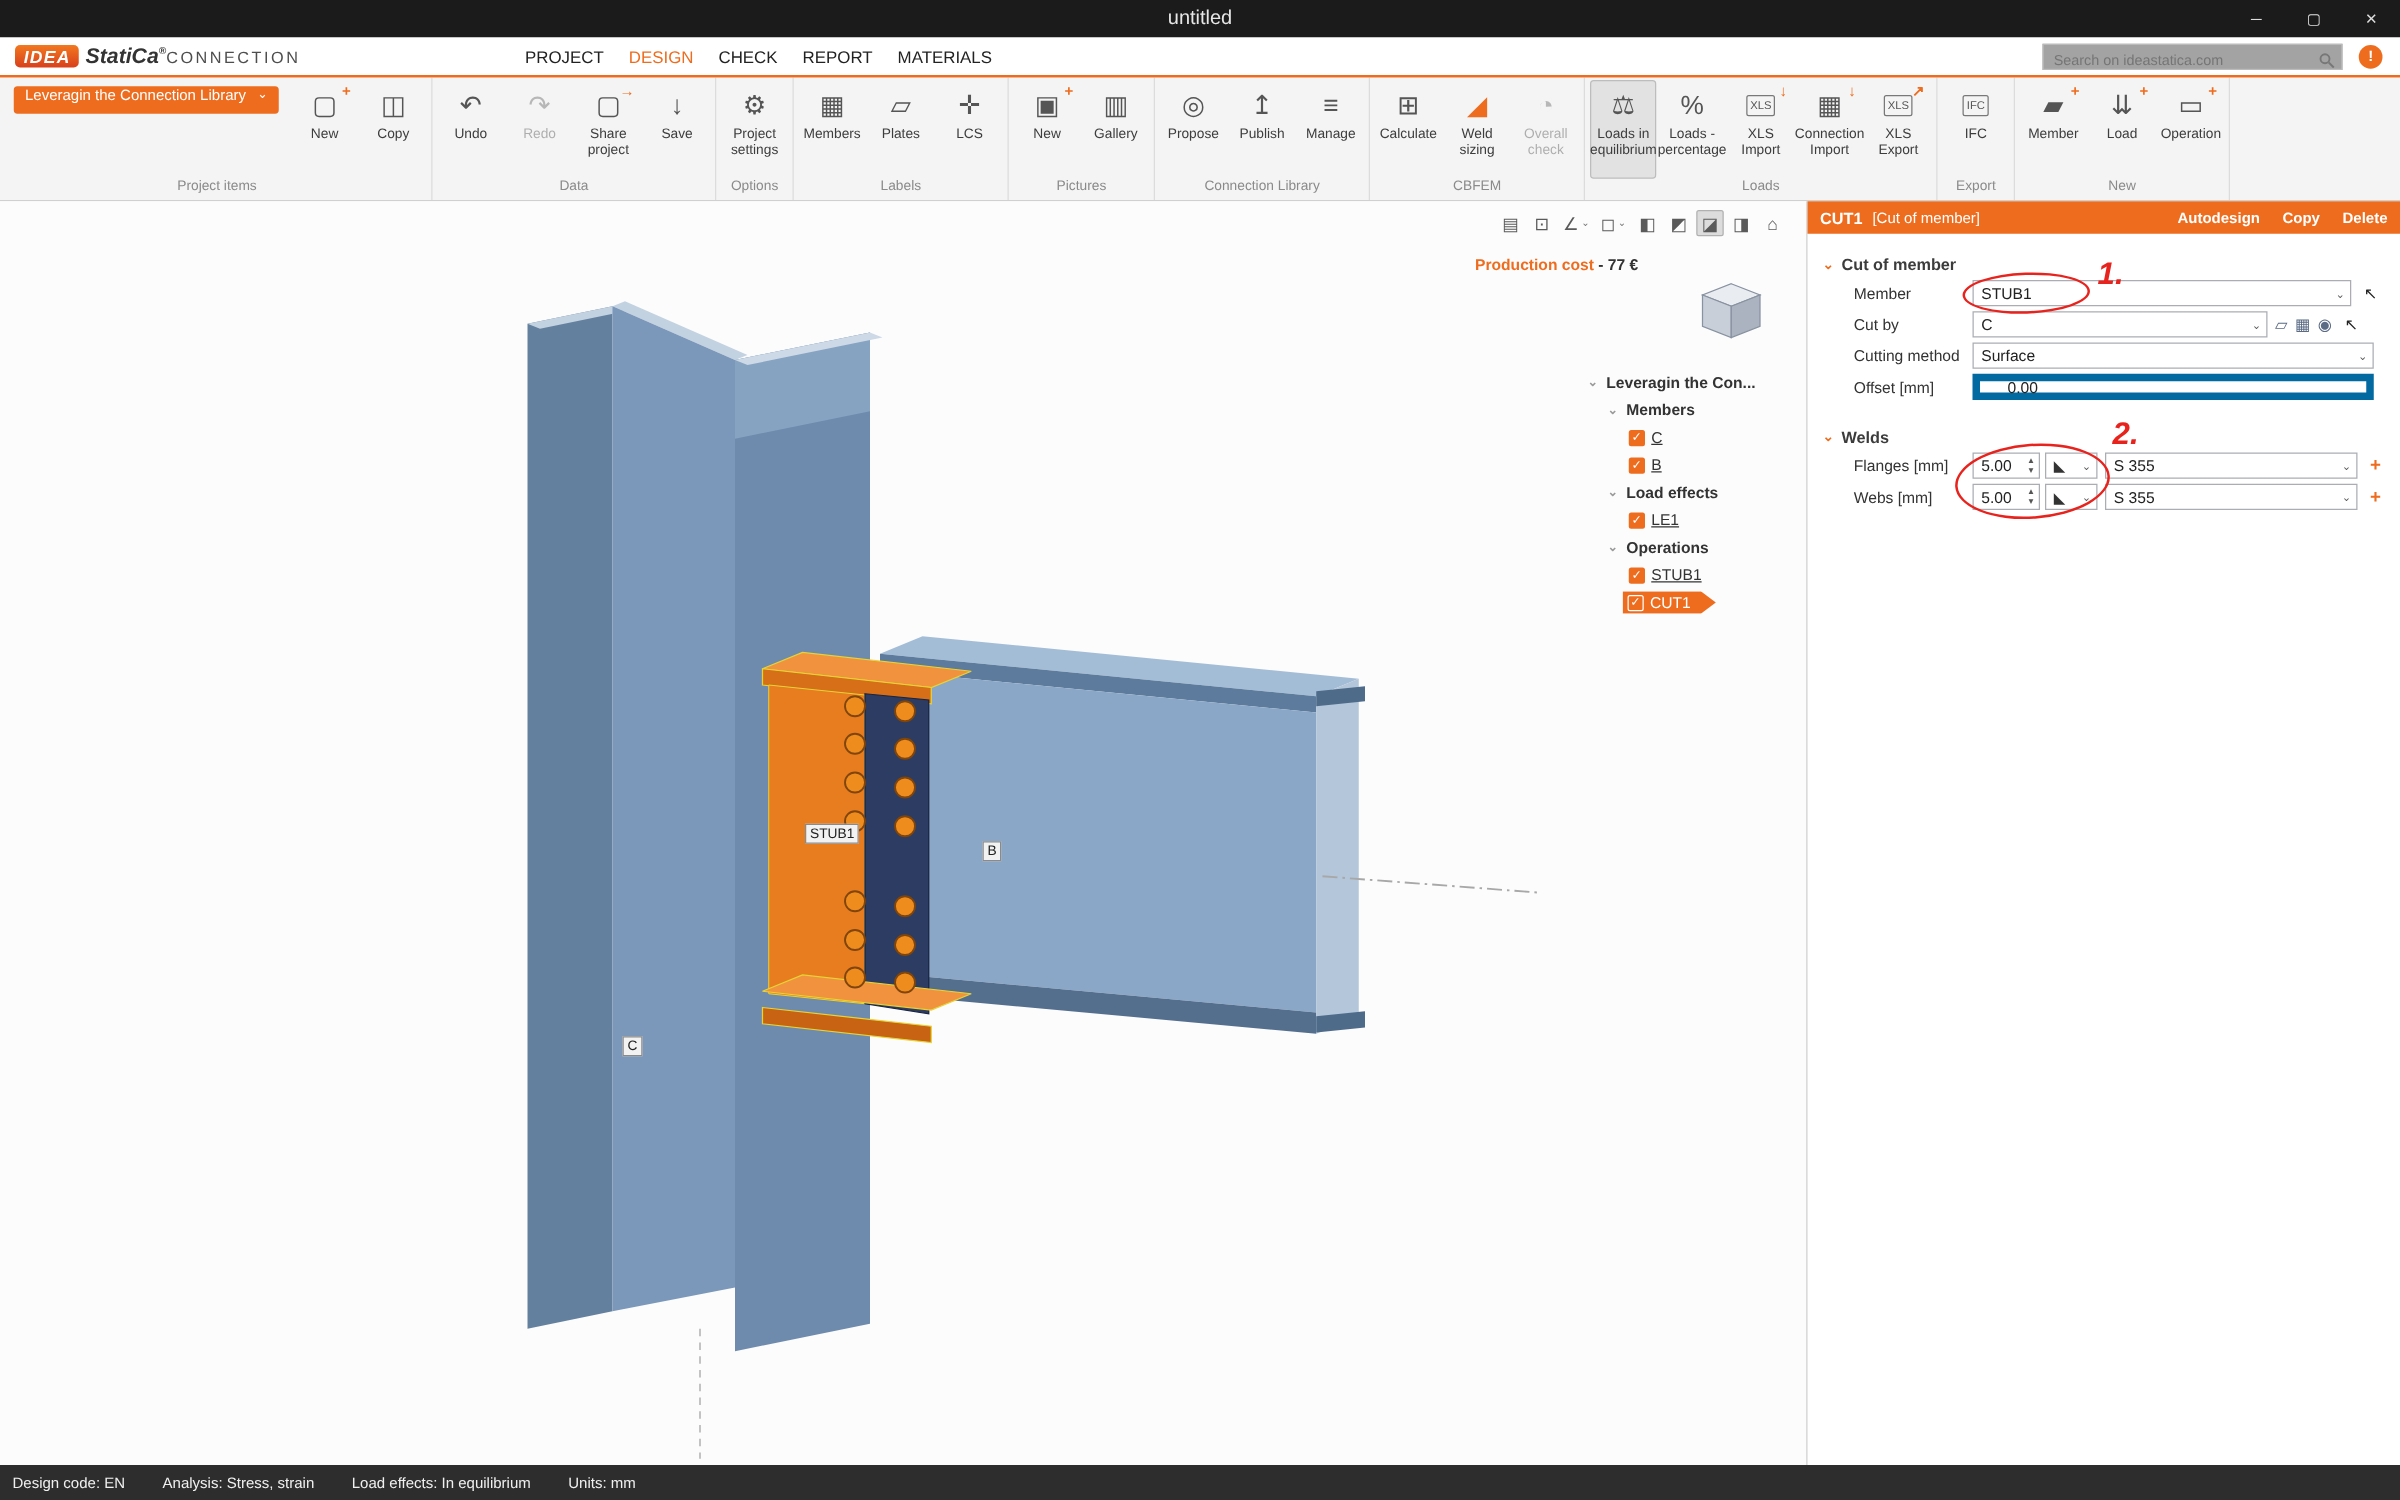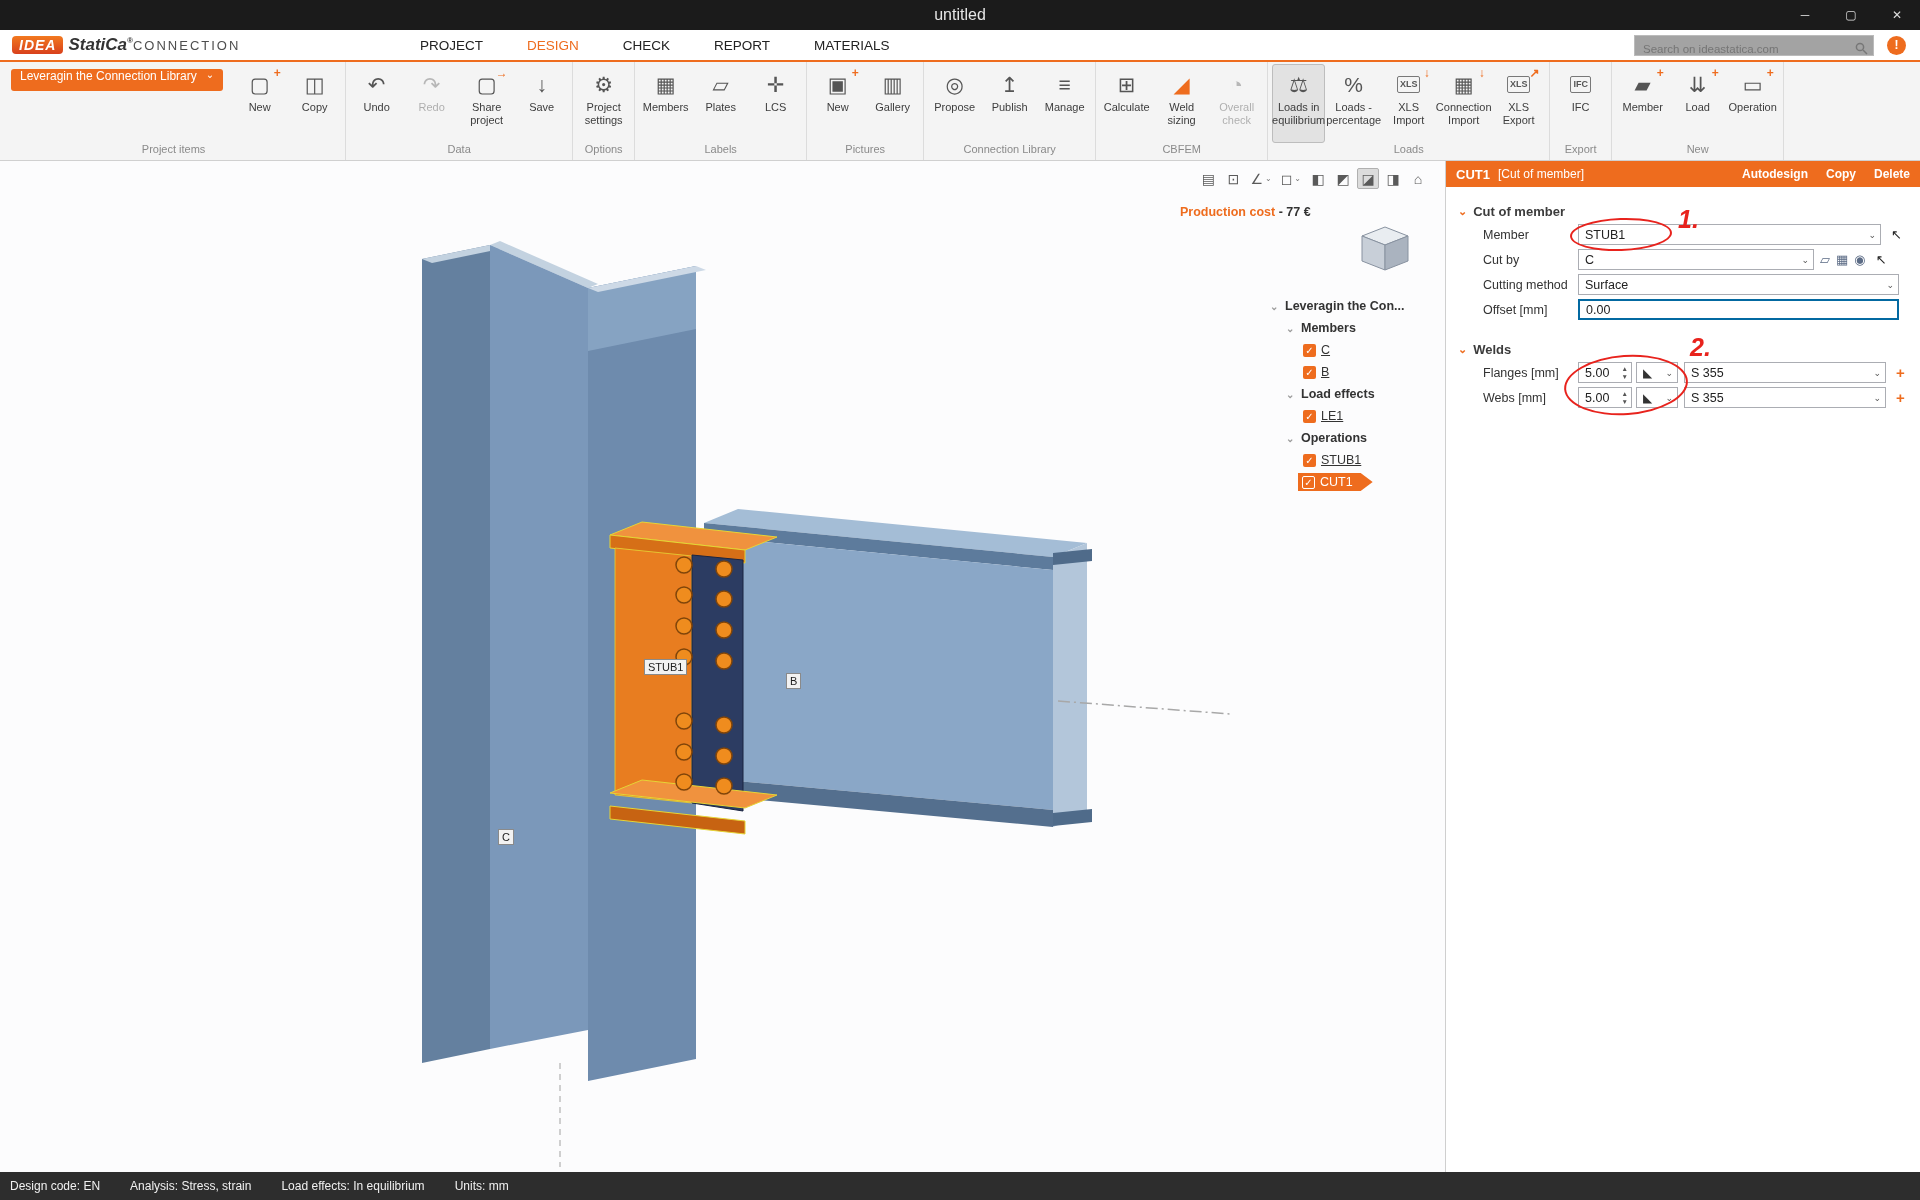--- a/index.html
+++ b/index.html
@@ -9,37 +9,37 @@
   .win-title{position:absolute;left:0;right:0;text-align:center;font-size:16px;color:#e6e6e6}
   .win-controls{margin-left:auto;display:flex;z-index:2}
   .winbtn{width:46px;height:30px;display:flex;align-items:center;justify-content:center;font-size:12px;color:#ddd;cursor:default}
   
   .menubar{height:32px;background:#fff;border-bottom:2px solid #ee6c1e;display:flex;align-items:center;position:relative}
   .logo{margin-left:12px;display:flex;align-items:baseline;gap:5px}
   .logo-idea{background:linear-gradient(180deg,#f2791f,#d8401c);color:#fff;font-weight:bold;font-style:italic;font-size:14px;padding:1px 7px;border-radius:4px;letter-spacing:1px}
   .logo-statica{font-size:17px;font-weight:bold;font-style:italic;color:#333}
   .logo sup{font-size:8px;color:#333}
   .appname{font-size:13px;letter-spacing:2px;color:#4e4e4e;}
-  .tabs{position:absolute;left:420px;display:flex;gap:44px;font-size:13.5px;color:#222}
+  .tabs{position:absolute;left:420px;display:flex;gap:20px;font-size:13.5px;color:#222}
   .tab{cursor:pointer}
   .tab.active{color:#ee6c1e}
   .search{position:absolute;right:46px;display:flex;align-items:flex-end;border:1px solid #bbb;background:#a3a3a3;height:21px;width:240px;padding:0 5px 0 8px}
   .search input{border:none;outline:none;flex:1;font-size:11.5px;color:#333;font-family:"Liberation Sans",sans-serif;background:transparent}
   .notif{position:absolute;right:14px;width:19px;height:19px;border-radius:50%;background:#ee6c1e;color:#fff;font-weight:bold;font-size:12px;display:flex;align-items:center;justify-content:center}
   
   .ribbon{height:99px;background:#f4f4f4;border-bottom:1px solid #d0d0d0;display:flex;align-items:stretch;padding:0 2px}
   .rgroup{display:flex;flex-direction:column;border-right:1px solid #dcdcdc;padding:2px 3px 0}
   .rbtns{flex:1;display:flex;align-items:stretch}
   .rbtn{width:53px;display:flex;flex-direction:column;align-items:center;padding:5px 2px 0;margin:0 1px;border:1px solid transparent;border-radius:3px;cursor:pointer}
   .rbtn.active{background:#e2e2e2;border-color:#bdbdbd}
   .rbtn.disabled{opacity:.38;cursor:default}
   .ricon{position:relative;width:28px;height:28px;display:flex;align-items:center;justify-content:center}
   .rglyph{font-size:21px;color:#555;line-height:1}
   .rglyph.accent{color:#ee6c1e}
-  .rglyph.gtext{font-size:9px;font-weight:bold;border:1.5px solid #787878;padding:3px 2px;border-radius:2px;color:#555}
+  .rglyph.gtext{font-size:9px;font-weight:normal;border:1.5px solid #787878;padding:3px 2px;border-radius:2px;color:#555}
   .rbadge{position:absolute;top:-4px;right:-7px;color:#ee6c1e;font-weight:bold;font-size:12px}
   .rlabel{font-size:11px;color:#3d3d3d;text-align:center;line-height:1.15;margin-top:3px}
   .rglabel{font-size:11px;color:#8a8a8a;text-align:center;height:17px}
   .lib-btn{align-self:flex-start;margin:5px 9px 0 6px;height:22px;background:#ee6c1e;color:#fff;border-radius:3px;display:flex;align-items:flex-start;gap:9px;padding:0 9px;font-size:12px;white-space:nowrap;cursor:pointer}
   .lib-caret{font-size:10px}
   
   .content{display:flex;height:1011px}
   .viewport{position:relative;width:1445px;background:#fcfcfd;overflow:hidden}
   .scene{position:absolute;left:0;top:0}
   .vtoolbar{position:absolute;top:7px;right:16px;display:flex;gap:3px;align-items:center}
@@ -71,21 +71,21 @@
   .sp-actions span{cursor:pointer}
   .sp-body{padding-top:14px}
   .sect{display:flex;align-items:center;gap:6px;padding-left:12px;height:20px;margin-bottom:2px;font-size:13px;font-weight:bold;color:#3c3c3c}
   .sect-caret{color:#ee6c1e;font-size:11px}
   .sect.gap{margin-top:18px}
   .prow{height:23px;margin-bottom:2px;display:flex;align-items:center;padding-left:37px;font-size:12.5px;color:#333}
   .plabel{width:95px;flex:none}
   .dd{height:21px;border:1px solid #abadb3;background:#fff;display:flex;align-items:center;padding:0 4px 0 6px;font-size:12.5px;color:#222;cursor:pointer}
   .dd-val{flex:1;white-space:nowrap}
   .dd-caret{font-size:9px;color:#555;margin-left:4px}
-  .txt{height:21px;border:2px solid #0369a1;background:#fff;padding:0 6px;font-size:12.5px;color:#222;display:flex;align-items:center}
+  .txt{height:21px;border:6px solid #0369a1;background:#fff;padding:0 22px;font-size:12.5px;color:#222;display:flex;align-items:center}
   .spin{width:54px;height:21px;border:1px solid #abadb3;background:#fff;display:flex;align-items:center;padding:0 3px 0 6px;font-size:12.5px;color:#222}
   .spin-btns{display:flex;flex-direction:column;font-size:6.5px;color:#555;line-height:1.1;margin-left:auto}
   .weld-glyph{font-size:12px;color:#333;flex:1}
   .cursor-ic{margin-left:10px;font-size:13px;color:#222;cursor:pointer}
   .mini-ic{font-size:13px;color:#5b6b85;margin-left:6px;cursor:pointer}
   .plus-ic{margin-left:10px;color:#ee6c1e;font-weight:bold;font-size:15px;cursor:pointer}
   .ann-ellipse{position:absolute;border:2.5px solid #e8231d;border-radius:50%;pointer-events:none}
   .ann-num{position:absolute;color:#e8231d;font-size:25px;font-weight:bold;font-style:italic;pointer-events:none}
   
   .statusbar{height:28px;background:#2d2d2d;color:#f0f0f0;font-size:12px;display:flex;align-items:center;gap:30px;padding-left:10px}

